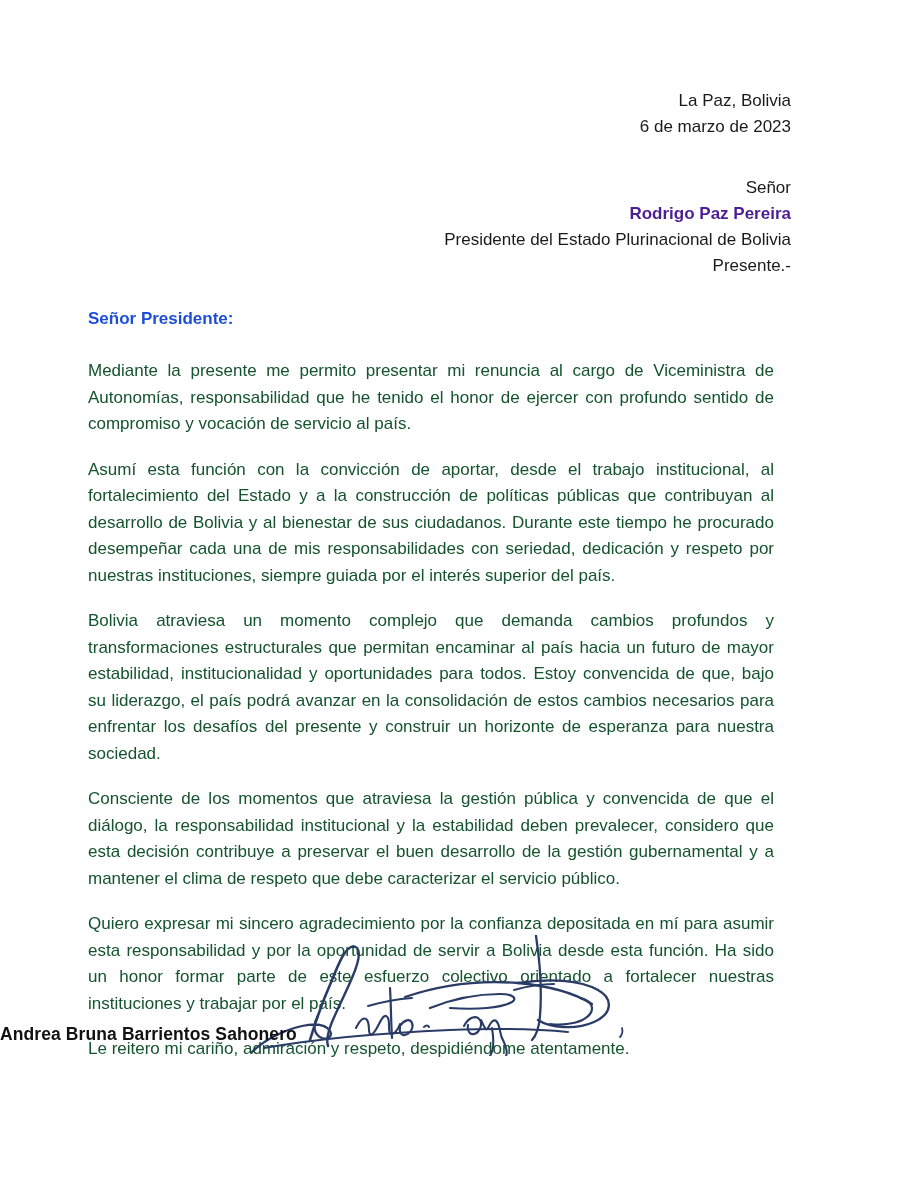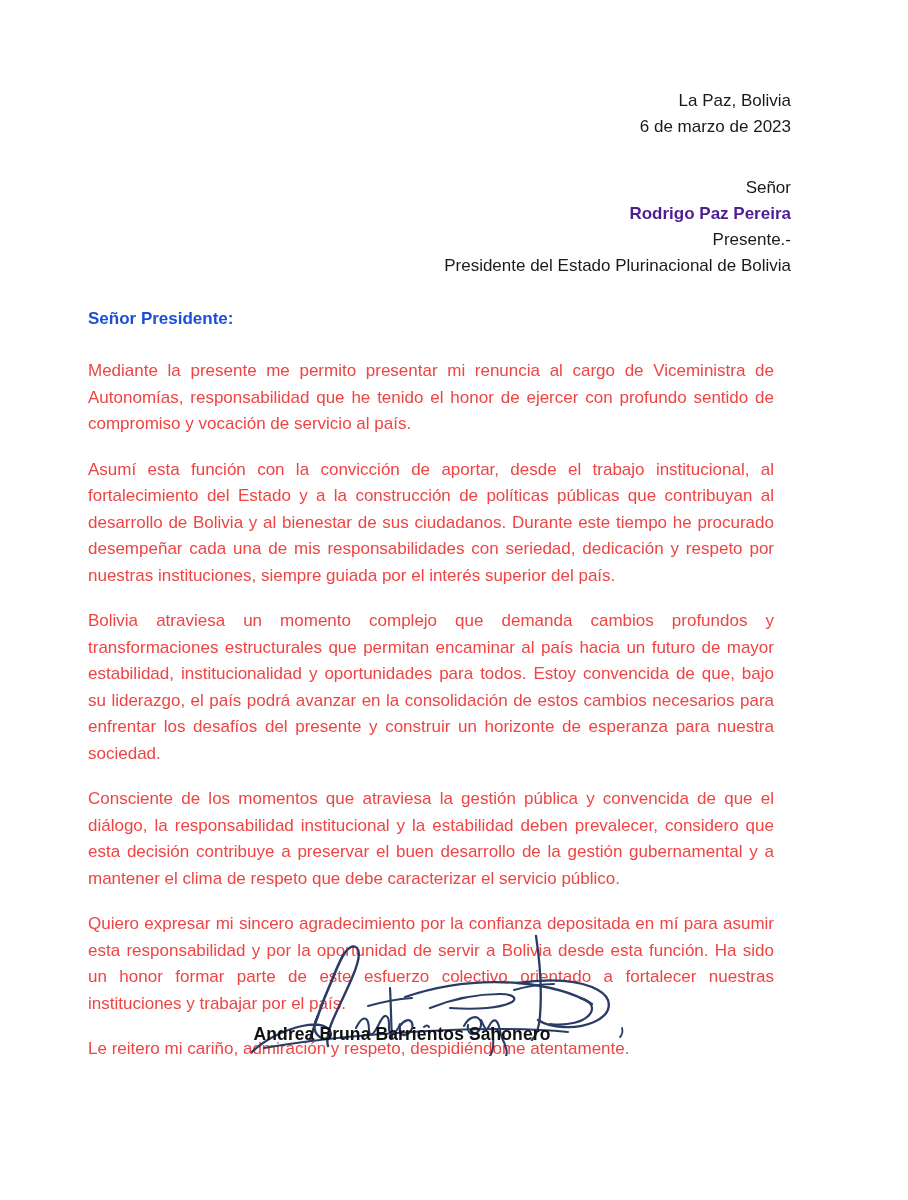--- a/index.html
+++ b/index.html
@@ -64,21 +64,21 @@
 
   
   .body-block {
     margin-top: 26px;
   }
   .para {
     font-size: 17px;
     line-height: 26.5px;
     text-align: justify;
     text-justify: inter-word;
-    color: #ef4444;
+    color: #14532d;
     margin: 0 17px 19px 0;
   }
   .para:last-child {
     margin-bottom: 0;
   }
   .para.no-justify {
     text-align: left;
   }
 
   
@@ -95,21 +95,20 @@
     top: 0;
     width: 390px;
     height: 128px;
     pointer-events: none;
   }
   .signature-name {
     position: absolute;
     left: 0;
     top: 96px;
     width: 804px;
-    text-align: center;
     font-size: 17.5px;
     font-weight: bold;
     letter-spacing: 0.1px;
     color: #111111;
     white-space: nowrap;
   }
 </style>
 </head>
 <body>
 
@@ -118,22 +117,22 @@
   <div class="content">
 
     <div class="dateline">
       <div>La Paz, Bolivia</div>
       <div>6 de marzo de 2023</div>
     </div>
 
     <div class="addressee">
       <div>Señor</div>
       <div class="name">Rodrigo Paz Pereira</div>
+      <div>Presidente del Estado Plurinacional de Bolivia</div>
       <div>Presente.-</div>
-      <div>Presidente del Estado Plurinacional de Bolivia</div>
     </div>
 
     <div class="salutation">Señor Presidente:</div>
 
     <div class="body-block">
       <p class="para">Mediante la presente me permito presentar mi renuncia al cargo de Viceministra de Autonomías, responsabilidad que he tenido el honor de ejercer con profundo sentido de compromiso y vocación de servicio al país.</p>
       <p class="para">Asumí esta función con la convicción de aportar, desde el trabajo institucional, al fortalecimiento del Estado y a la construcción de políticas públicas que contribuyan al desarrollo de Bolivia y al bienestar de sus ciudadanos. Durante este tiempo he procurado desempeñar cada una de mis responsabilidades con seriedad, dedicación y respeto por nuestras instituciones, siempre guiada por el interés superior del país.</p>
       <p class="para">Bolivia atraviesa un momento complejo que demanda cambios profundos y transformaciones estructurales que permitan encaminar al país hacia un futuro de mayor estabilidad, institucionalidad y oportunidades para todos. Estoy convencida de que, bajo su liderazgo, el país podrá avanzar en la consolidación de estos cambios necesarios para enfrentar los desafíos del presente y construir un horizonte de esperanza para nuestra sociedad.</p>
       <p class="para">Consciente de los momentos que atraviesa la gestión pública y convencida de que el diálogo, la responsabilidad institucional y la estabilidad deben prevalecer, considero que esta decisión contribuye a preservar el buen desarrollo de la gestión gubernamental y a mantener el clima de respeto que debe caracterizar el servicio público.</p>
       <p class="para">Quiero expresar mi sincero agradecimiento por la confianza depositada en mí para asumir esta responsabilidad y por la oportunidad de servir a Bolivia desde esta función. Ha sido un honor formar parte de este esfuerzo colectivo orientado a fortalecer nuestras instituciones y trabajar por el país.</p>

